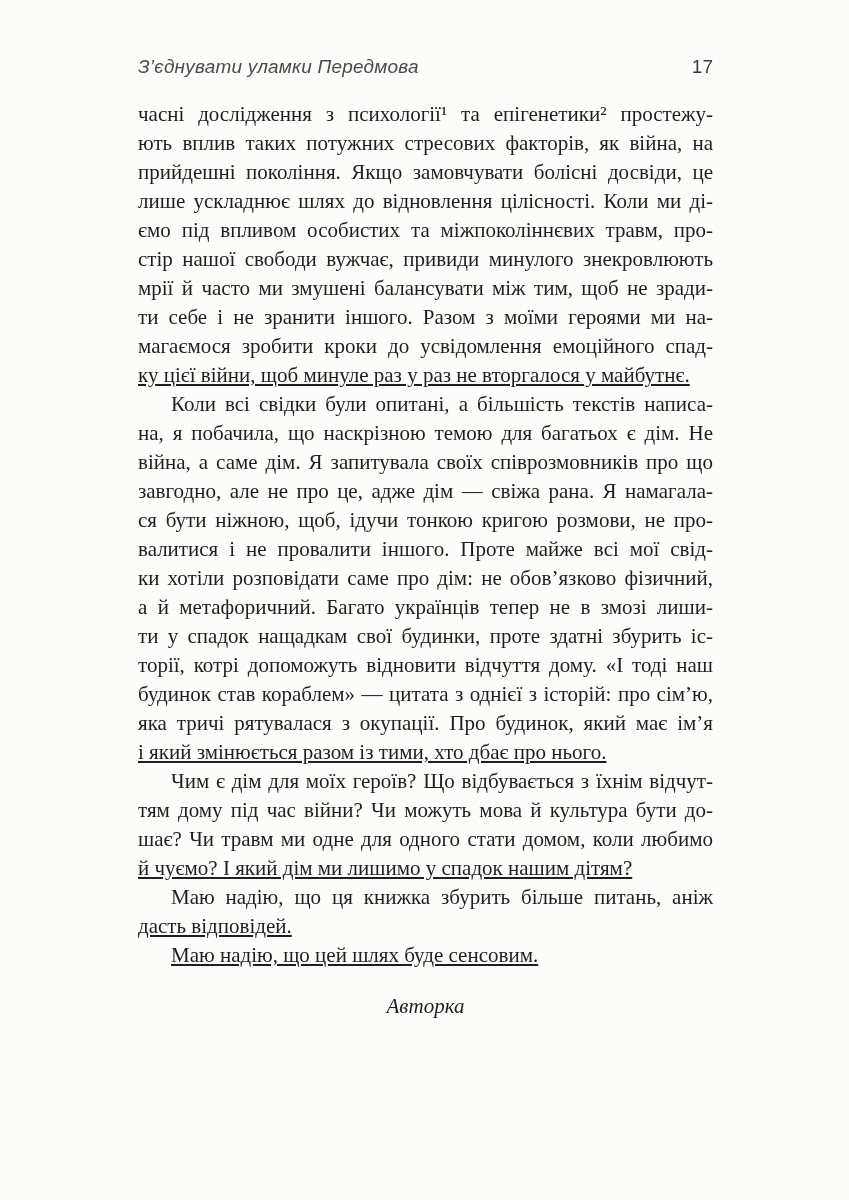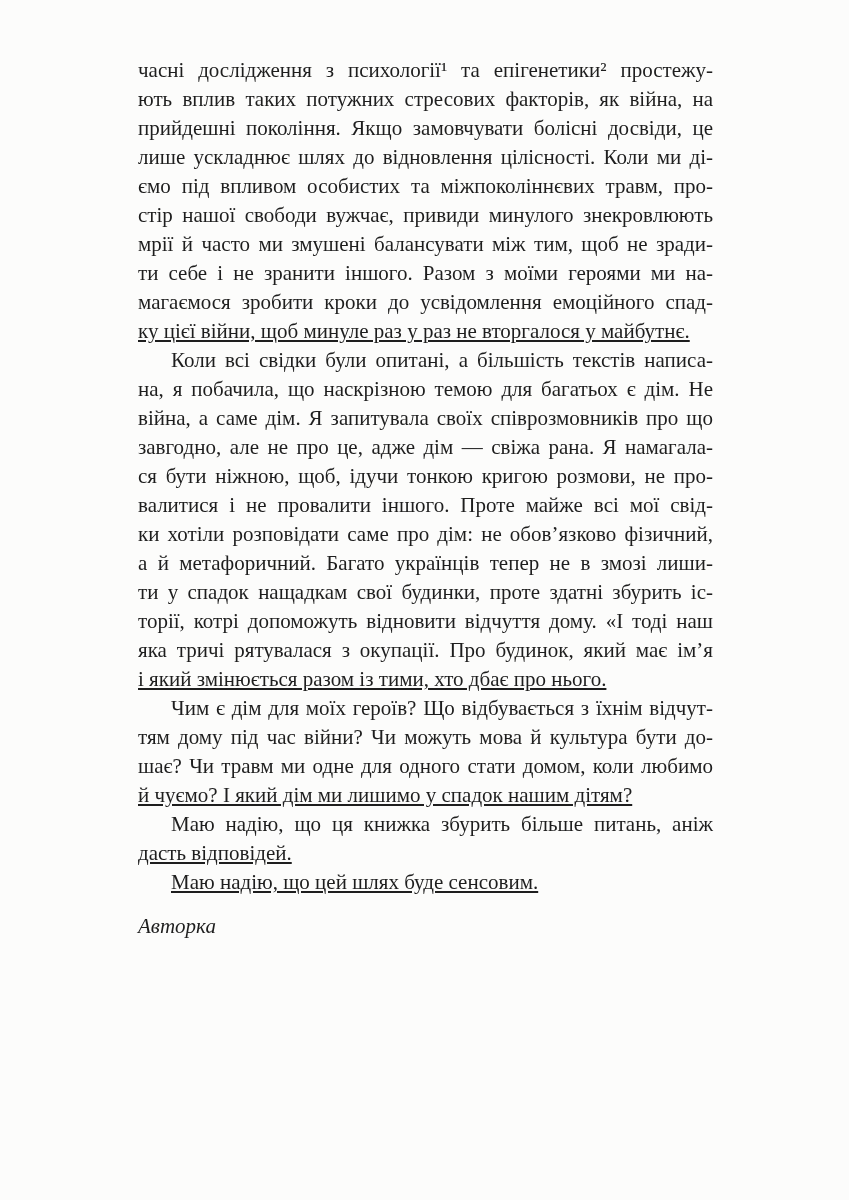--- a/index.html
+++ b/index.html
@@ -50,32 +50,36 @@
     white-space: normal;
   }
   .line.last {
     text-align-last: left;
     text-decoration: underline;
   }
   .paragraph.indent .line:first-child {
     text-indent: 33px;
   }
   .signature {
-    margin-top: 15px;
+    margin-top: 22px;
     font-size: 21px;
     line-height: 29px;
     font-style: italic;
-    text-align: left;
+    text-align: center;
     color: #1e1e1e;
   }
 </style>
 </head>
 <body>
 
 <div class="page">
+  <div class="running-head">
+    <span class="running-title">З’єднувати уламки Передмова</span>
+    <span class="page-number">17</span>
+  </div>
 
   <div class="body-text">
     <div>
         <div class="paragraph">
           <div class="line">часні дослідження з психології¹ та епігенетики² простежу-</div>
           <div class="line">ють вплив таких потужних стресових факторів, як війна, на</div>
           <div class="line">прийдешні покоління. Якщо замовчувати болісні досвіди, це</div>
           <div class="line">лише ускладнює шлях до відновлення цілісності. Коли ми ді-</div>
           <div class="line">ємо під впливом особистих та міжпоколіннєвих травм, про-</div>
           <div class="line">стір нашої свободи вужчає, привиди минулого знекровлюють</div>
@@ -88,20 +92,21 @@
           <div class="line">Коли всі свідки були опитані, а більшість текстів написа-</div>
           <div class="line">на, я побачила, що наскрізною темою для багатьох є дім. Не</div>
           <div class="line">війна, а саме дім. Я запитувала своїх співрозмовників про що</div>
           <div class="line">завгодно, але не про це, адже дім — свіжа рана. Я намагала-</div>
           <div class="line">ся бути ніжною, щоб, ідучи тонкою кригою розмови, не про-</div>
           <div class="line">валитися і не провалити іншого. Проте майже всі мої свід-</div>
           <div class="line">ки хотіли розповідати саме про дім: не обов’язково фізичний,</div>
           <div class="line">а й метафоричний. Багато українців тепер не в змозі лиши-</div>
           <div class="line">ти у спадок нащадкам свої будинки, проте здатні збурить іс-</div>
           <div class="line">торії, котрі допоможуть відновити відчуття дому. «І тоді наш</div>
+          <div class="line">будинок став кораблем» — цитата з однієї з історій: про сім’ю,</div>
           <div class="line">яка тричі рятувалася з окупації. Про будинок, який має ім’я</div>
           <div class="line last">і який змінюється разом із тими, хто дбає про нього.</div>
         </div>
         <div class="paragraph indent">
           <div class="line">Чим є дім для моїх героїв? Що відбувається з їхнім відчут-</div>
           <div class="line">тям дому під час війни? Чи можуть мова й культура бути до-</div>
           <div class="line">шає? Чи травм ми одне для одного стати домом, коли любимо</div>
           <div class="line last">й чуємо? І який дім ми лишимо у спадок нашим дітям?</div>
         </div>
         <div class="paragraph indent">

